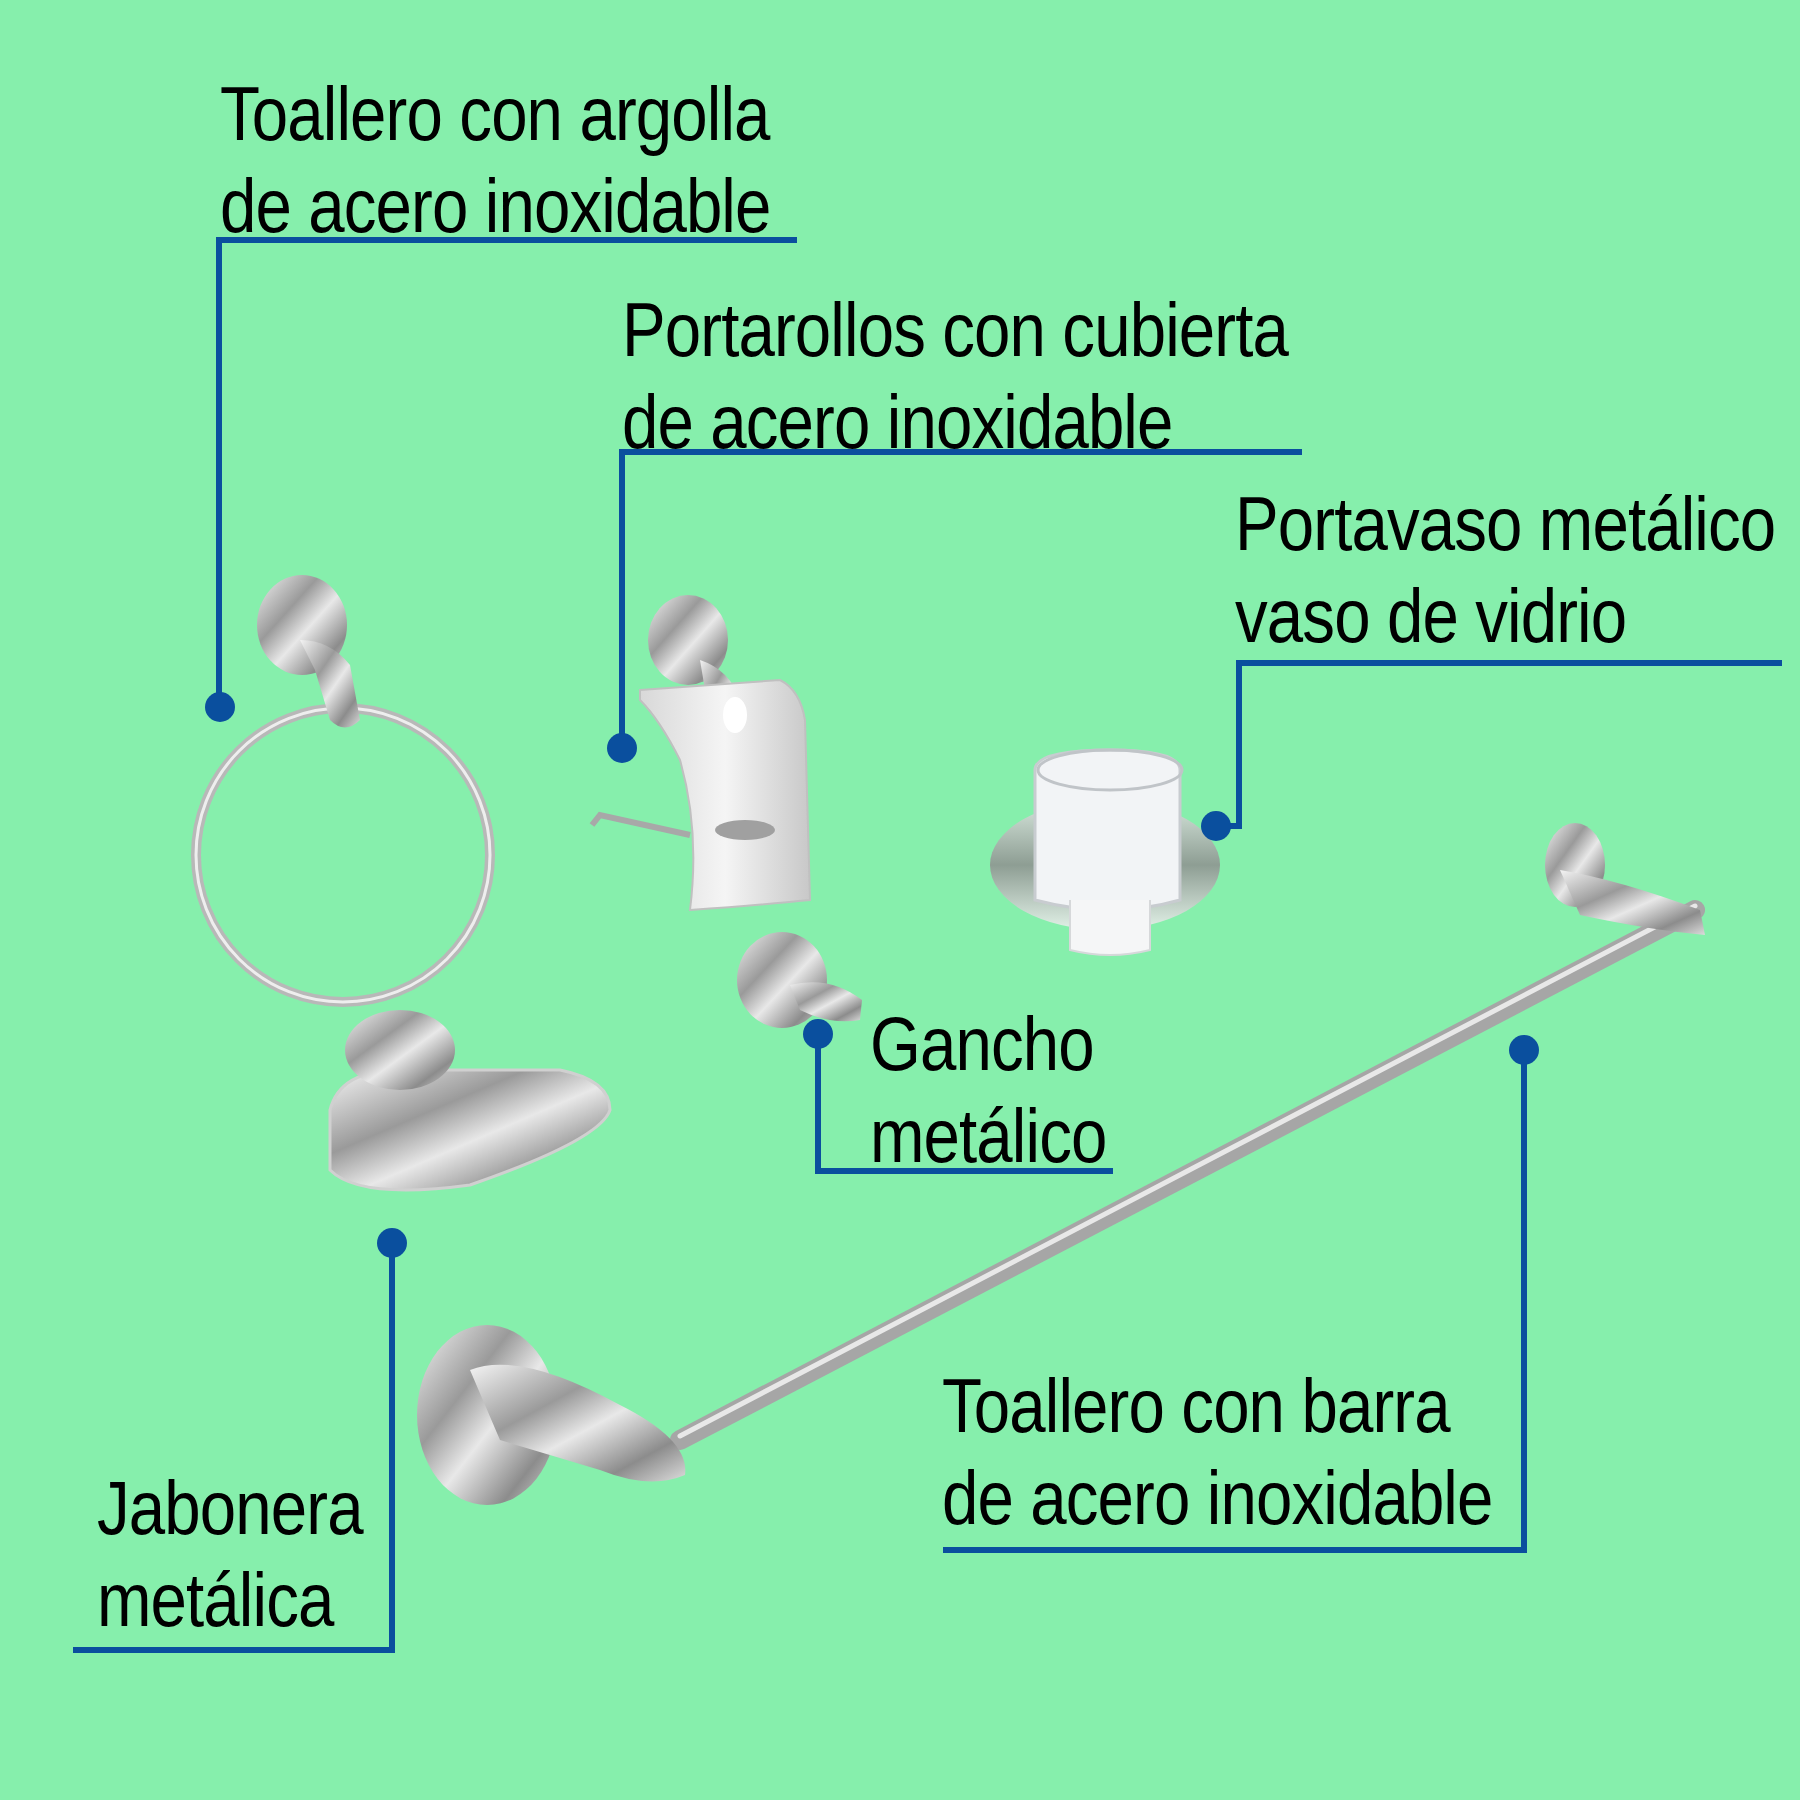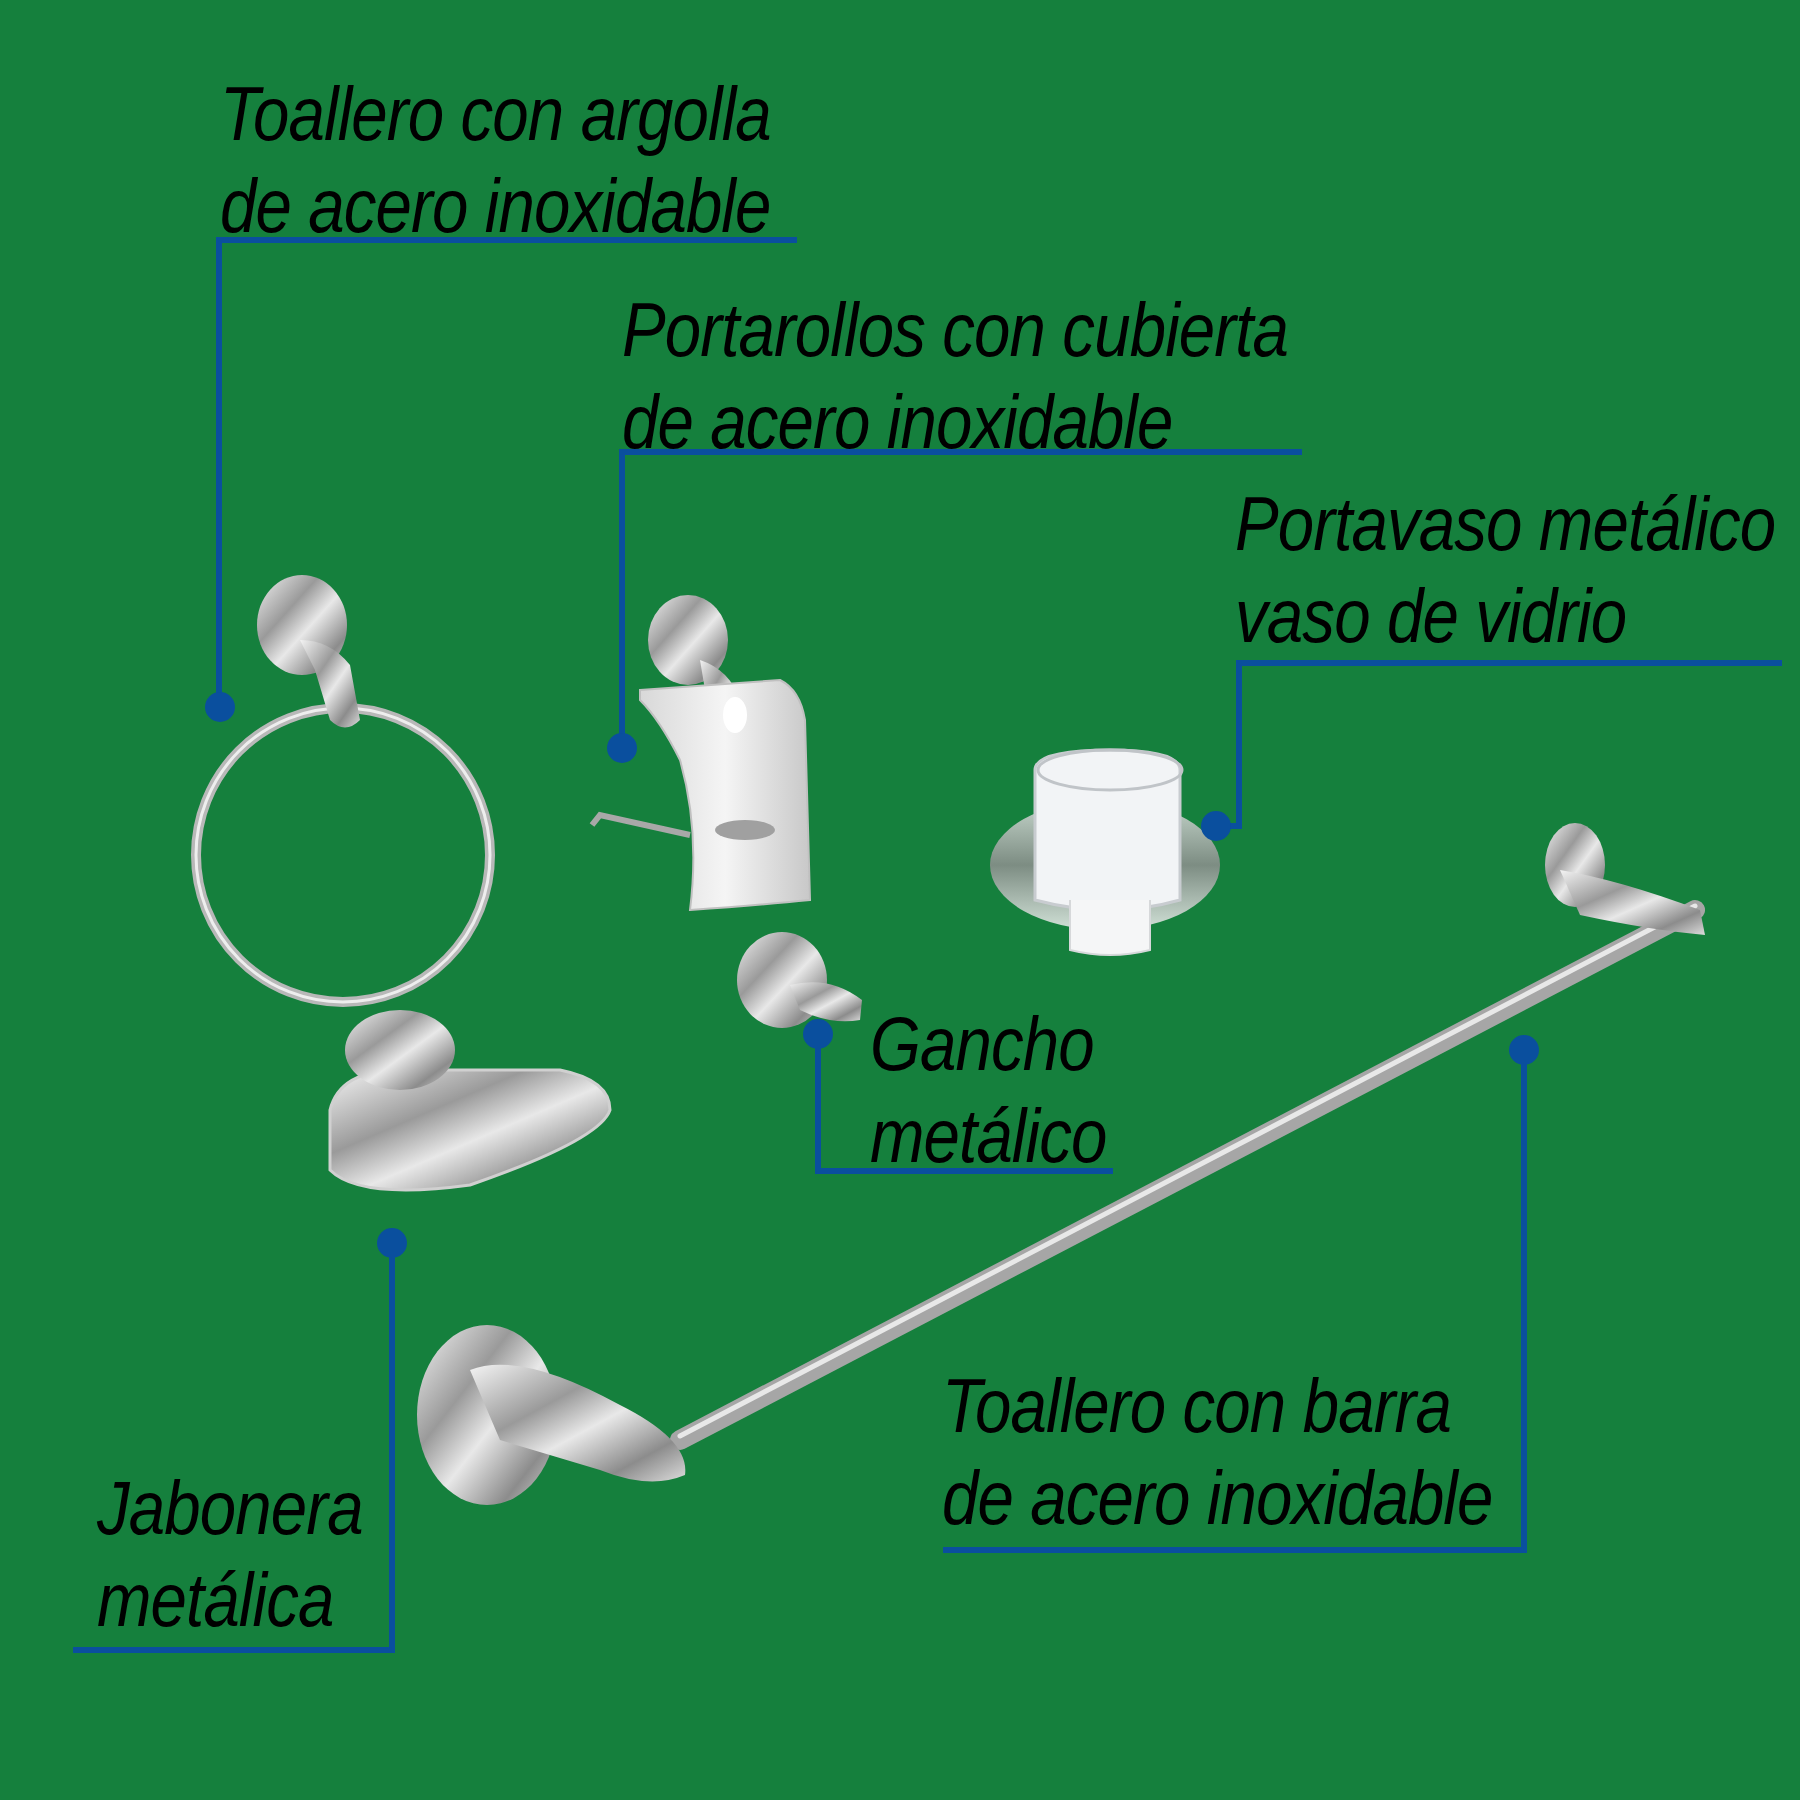--- a/index.html
+++ b/index.html
@@ -1,16 +1,16 @@
 <!DOCTYPE html>
 <html><head>
 <meta charset="utf-8">
 <style>
   html, body { margin: 0; padding: 0; background: #ffffff; }
-  #canvas { position: relative; width: 1800px; height: 1800px; background: #15803d; overflow: hidden; font-family: "Liberation Sans", "DejaVu Sans", sans-serif; font-style: italic; }
+  #canvas { position: relative; width: 1800px; height: 1800px; background: #86efac; overflow: hidden; font-family: "Liberation Sans", "DejaVu Sans", sans-serif; }
   .label { position: absolute; color: #000; font-family: "Liberation Sans", sans-serif; font-weight: 400; font-size: 76px; line-height: 92px; letter-spacing: -1px; transform: scaleX(0.86); transform-origin: left top; white-space: nowrap; }
   .label .line { display: block; }
   .hline, .vline { position: absolute; background: #0A4F9E; }
   .hline { height: 6px; }
   .vline { width: 6px; }
   .dot { position: absolute; width: 30px; height: 30px; border-radius: 50%; background: #0A4F9E; transform: translate(-15px, -15px); }
   svg.products { position: absolute; left: 0; top: 0; width: 1800px; height: 1800px; }
 </style>
 </head>
 <body>

